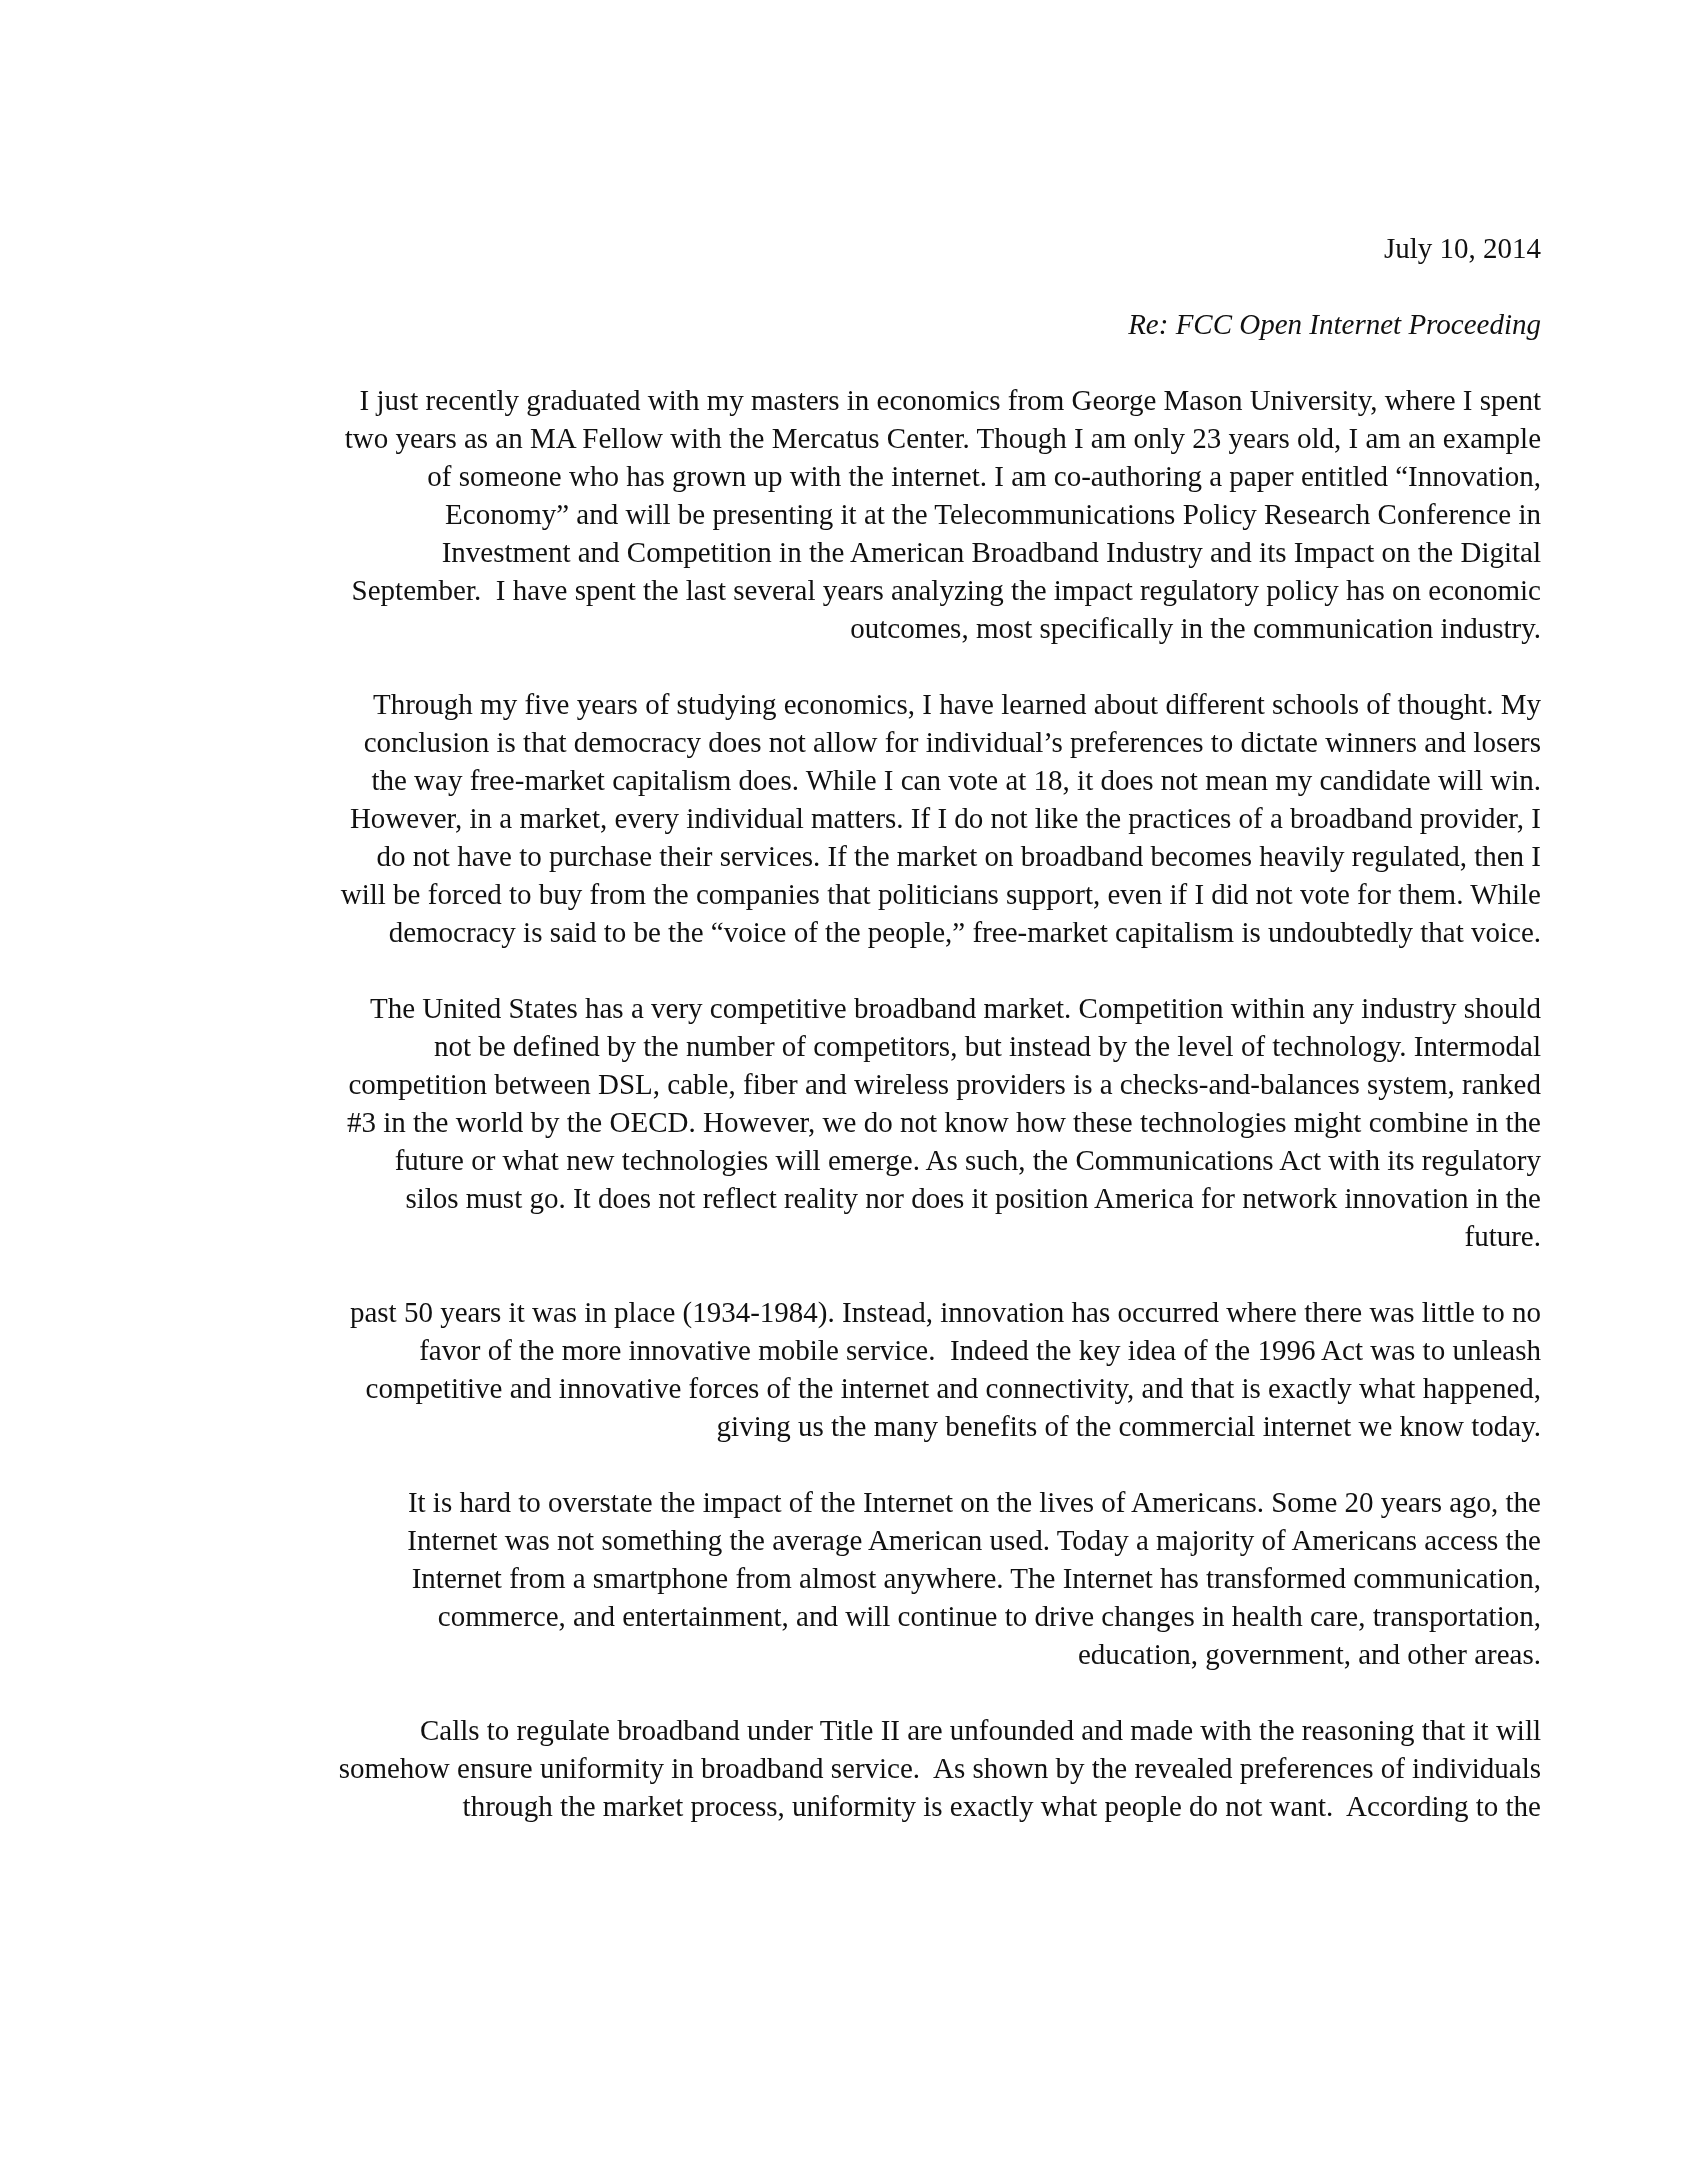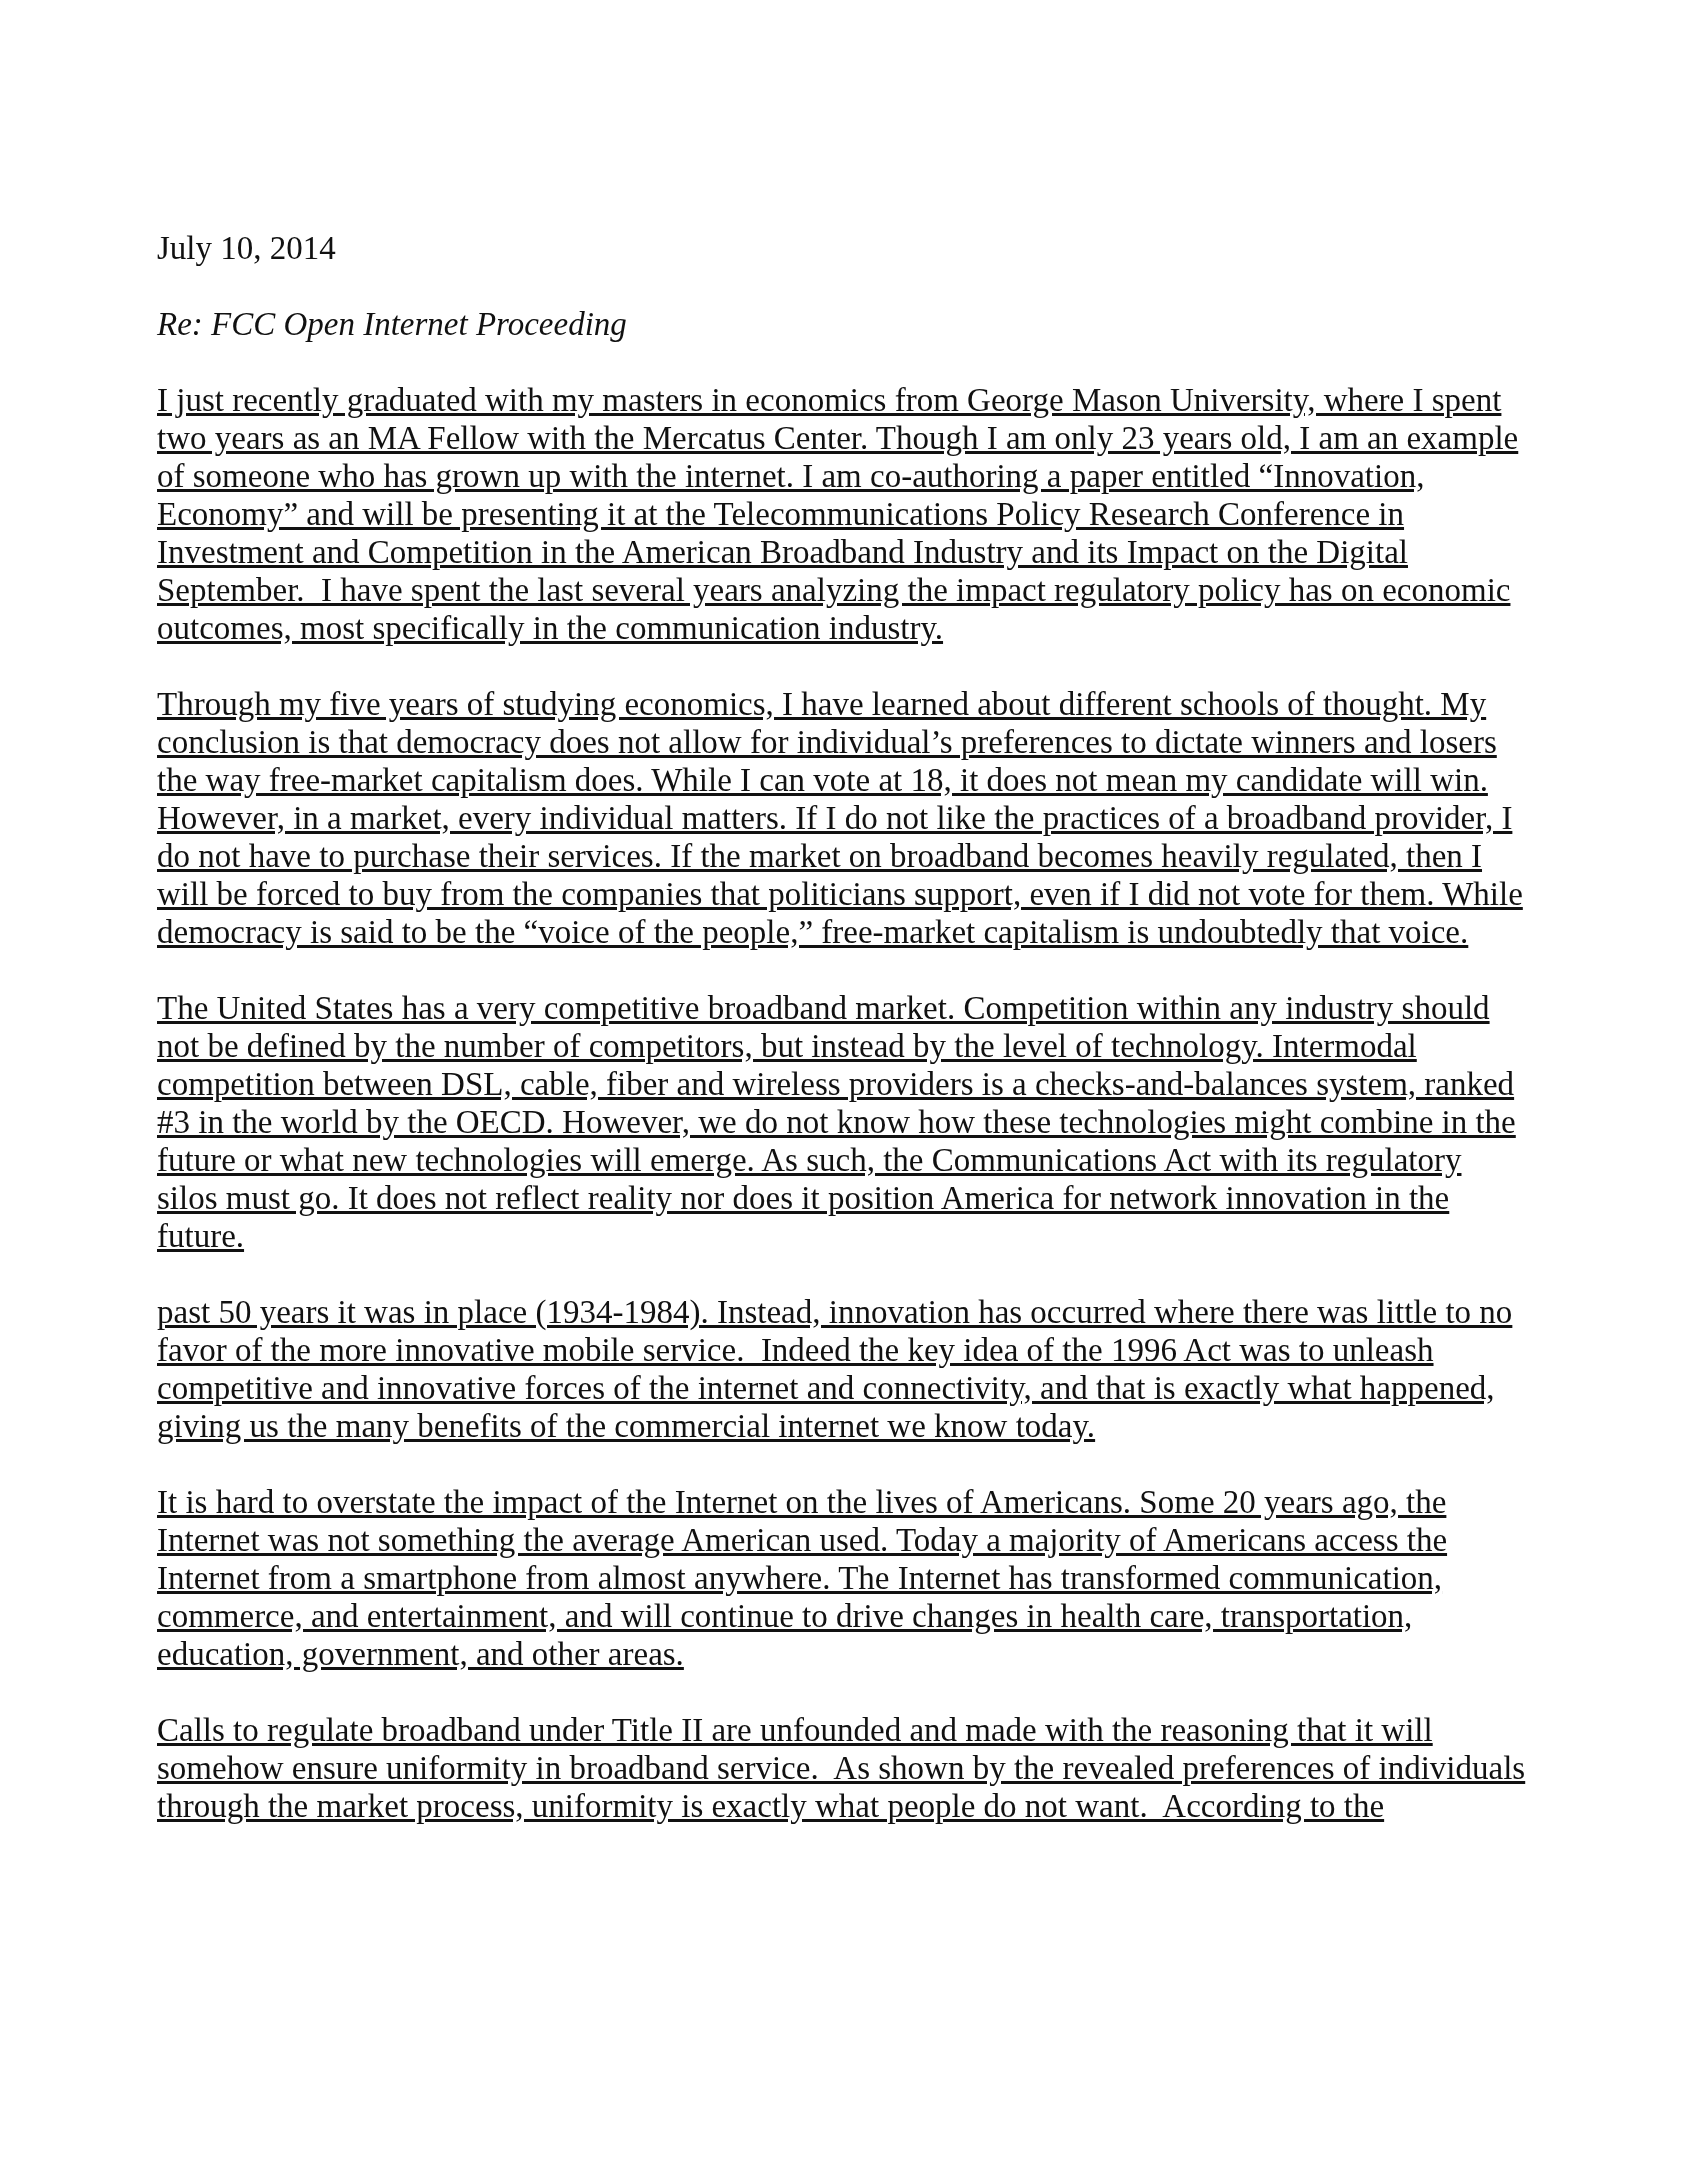--- a/index.html
+++ b/index.html
@@ -20,41 +20,41 @@
       width: 1687px;
       height: 2183px;
       background: #ffffff;
     }
     .content {
       position: absolute;
       left: 157px;
       top: 229px;
       width: 1384px;
       font-family: "Liberation Serif", "DejaVu Serif", serif;
-      font-size: 33px;
+      font-size: 29px;
       line-height: 38px;
       color: #111111;
+      text-align: right;
     }
     .date-line {
       margin: 0;
       height: 38px;
     }
     .subject-line {
       margin: 38px 0 0 0;
       font-style: italic;
       height: 38px;
     }
     .paragraph {
       margin: 38px 0 0 0;
     }
     .paragraph .line {
       display: block;
       white-space: pre;
       height: 38px;
-      text-decoration: underline;
     }
   </style>
 </head>
 <body>
 
 <div class="page">
   <div class="content">
     <p class="date-line">July 10, 2014</p>
     <p class="subject-line">Re: FCC Open Internet Proceeding</p>
 

